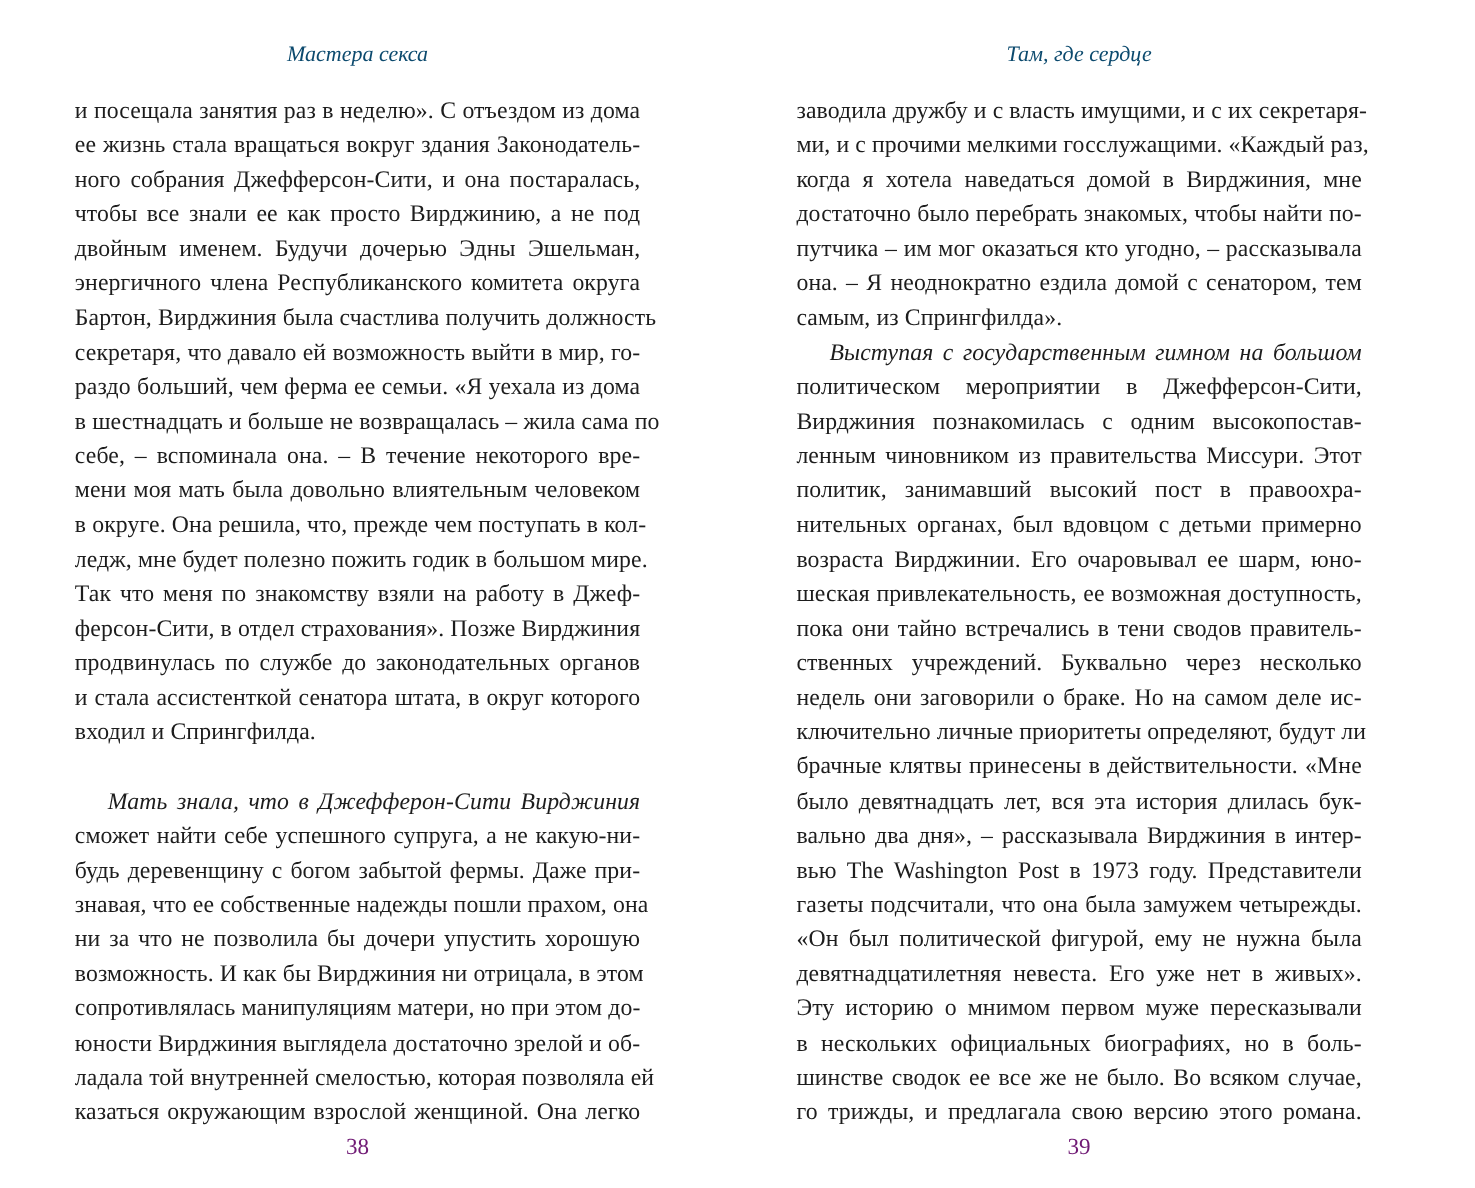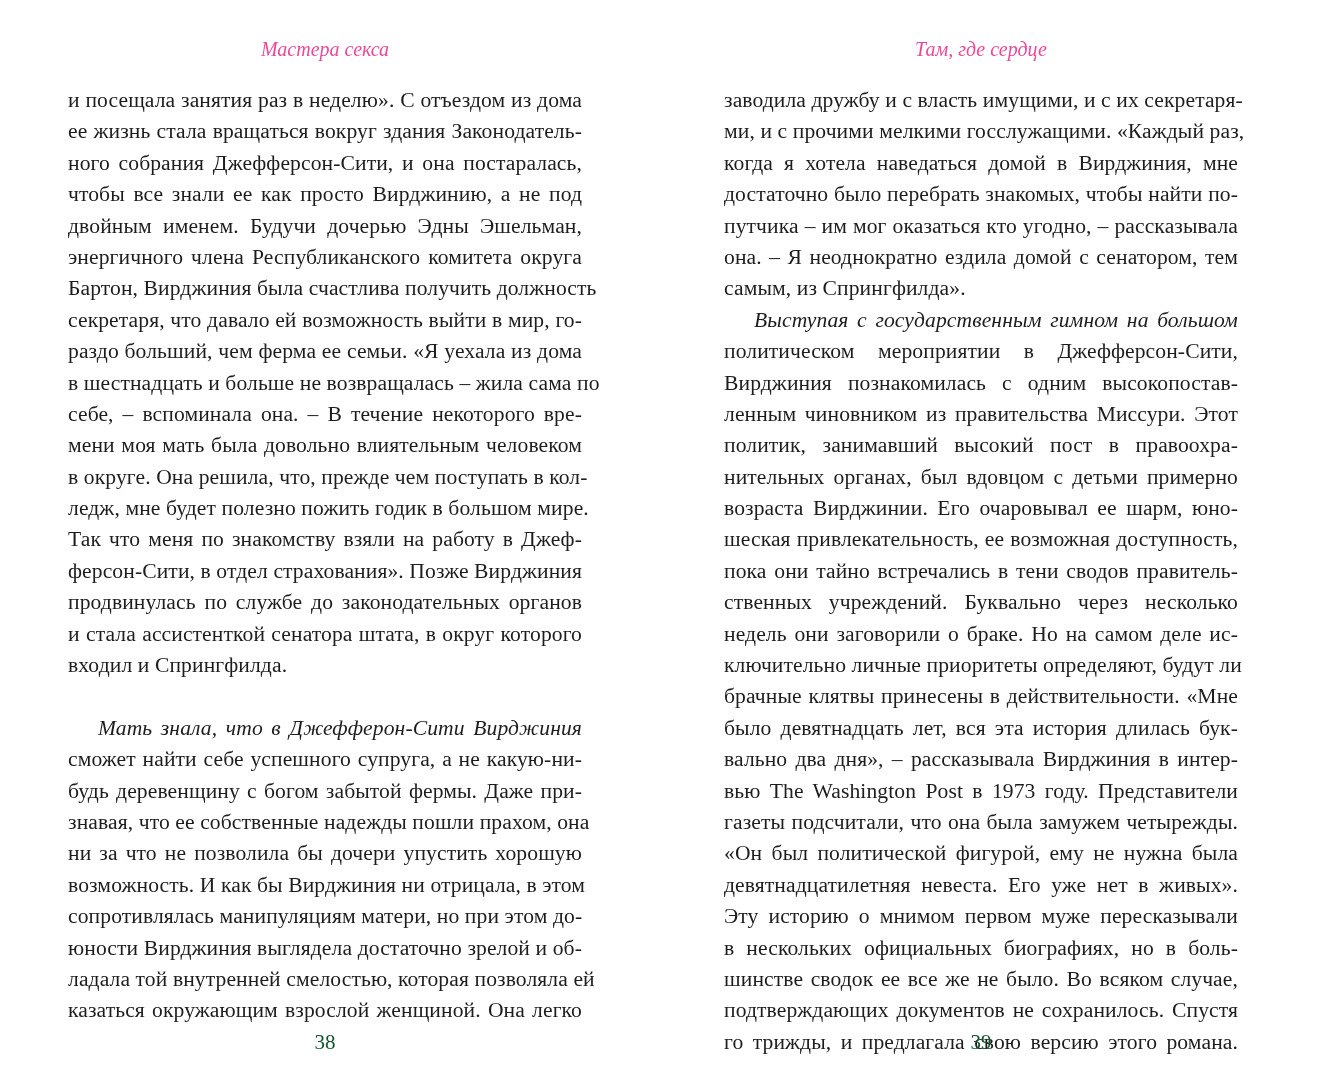--- a/index.html
+++ b/index.html
@@ -6,35 +6,35 @@
   body {
     width: 1341px; height: 1080px; background: #ffffff; position: relative; overflow: hidden;
     font-family: "DejaVu Serif", "Liberation Serif", serif; color: #1d1d1d;
   }
   .page { position: absolute; top: 0; height: 1080px; }
   .page.left { left: 68px; width: 514px; }
   .page.right { left: 724px; width: 514px; }
   .running-head {
     position: absolute; top: 38px; left: 0; width: 100%; text-align: center;
     font-family: "Liberation Serif", "DejaVu Serif", serif; font-style: italic;
-    font-size: 20px; color: #ec4899;
+    font-size: 20px; color: #0c4a6e;
   }
   .body-text { position: absolute; top: 85px; left: 0; width: 100%; }
   .line {
     display: block; height: 31.4px; line-height: 31.4px;
     font-family: "Liberation Serif", "DejaVu Serif", serif;
     font-size: 21.6px; white-space: nowrap;
     text-align: justify; text-align-last: justify; letter-spacing: 0.1px;
   }
   .line.last { text-align-last: left; }
   .line.indent { padding-left: 30px; font-style: italic; }
   .para-gap { height: 31.4px; }
   .folio {
     position: absolute; top: 1030px; left: 0; width: 100%; text-align: center;
-    font-family: "Liberation Serif", "DejaVu Serif", serif; font-size: 21px; color: #14532d;
+    font-family: "Liberation Serif", "DejaVu Serif", serif; font-size: 21px; color: #701a75;
   }
 </style>
 </head>
 <body>
 
 <div class="page left">
   <div class="running-head">Мастера секса</div>
   <div class="body-text">
       <div class="paragraph">
         <span class="line">и посещала занятия раз в неделю». С отъездом из дома</span>
@@ -102,18 +102,17 @@
         <span class="line">брачные клятвы принесены в действительности. «Мне</span>
         <span class="line">было девятнадцать лет, вся эта история длилась бук-</span>
         <span class="line">вально два дня», – рассказывала Вирджиния в интер-</span>
         <span class="line">вью The Washington Post в 1973 году. Представители</span>
         <span class="line">газеты подсчитали, что она была замужем четырежды.</span>
         <span class="line">«Он был политической фигурой, ему не нужна была</span>
         <span class="line">девятнадцатилетняя невеста. Его уже нет в живых».</span>
         <span class="line">Эту историю о мнимом первом муже пересказывали</span>
         <span class="line">в нескольких официальных биографиях, но в боль-</span>
         <span class="line">шинстве сводок ее все же не было. Во всяком случае,</span>
-        <span class="line">подтверждающих документов не сохранилось. Спустя</span>
         <span class="line">го трижды, и предлагала свою версию этого романа.</span>
       </div>
     </div>
   <div class="folio">39</div>
 </div>
 
 </body></html>

